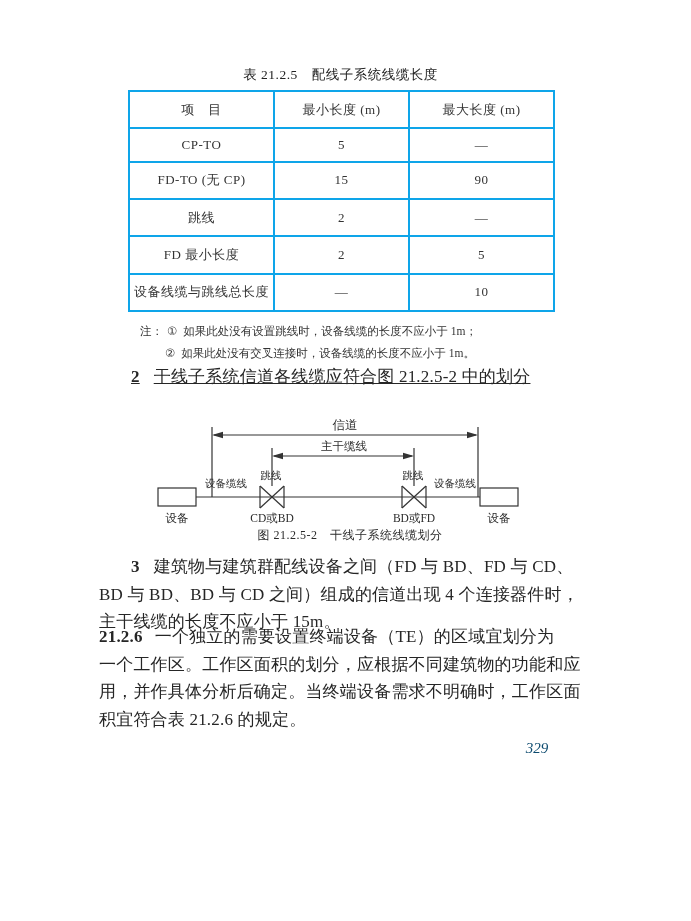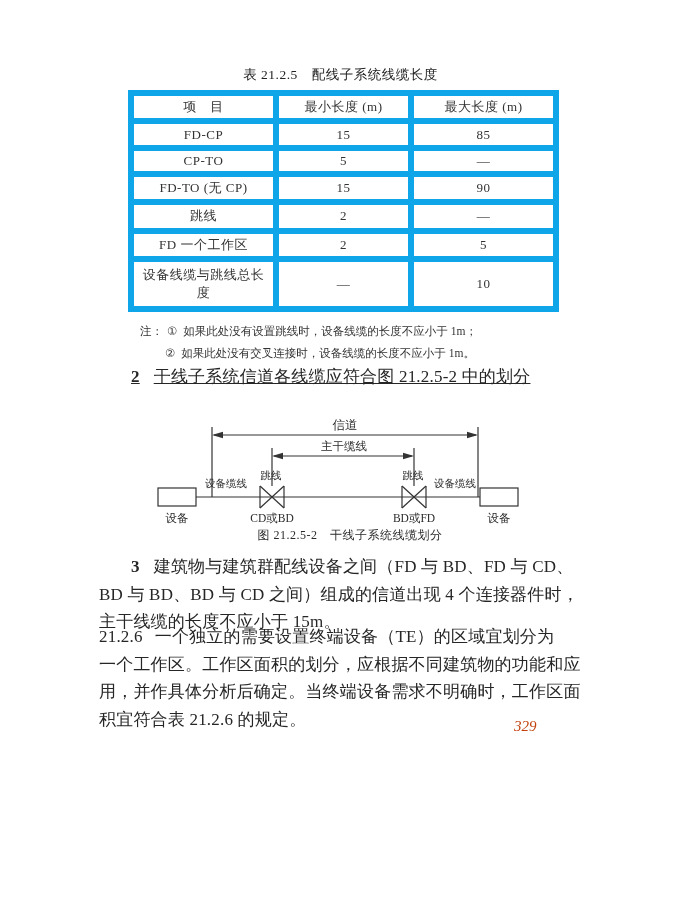--- a/index.html
+++ b/index.html
@@ -15,90 +15,85 @@
     left:128px;top:66px;width:425px;text-align:center;
     font-size:13.5px;font-weight:normal;letter-spacing:.5px;color:#222;
   }
   
   table.spec{
     position:absolute;left:128px;top:90px;width:425px;height:222px;
     border-collapse:collapse;table-layout:fixed;
     font-size:13px;color:#333;
   }
   table.spec td{
-    border:6px solid #0ea5e9;text-align:center;vertical-align:middle;
+    border:2px solid #0ea5e9;text-align:center;vertical-align:middle;
     padding:0 4px;letter-spacing:.5px;
   }
   table.spec{border:1.5px solid #3a3a3a;}
   col.c1{width:145px;} col.c2{width:135px;} col.c3{width:145px;}
   
   .notes{left:140px;top:320px;width:420px;font-size:11.5px;color:#333;line-height:22px;}
   .note-line{display:flex;}
   .note-line .marker{margin-right:6px;}
   .note-line .prefix{margin-right:4px;}
   .note2{margin-left:25px;}
   
   .para{font-size:17px;line-height:27.5px;color:#262626;letter-spacing:.2px;}
   .p-indent{padding-left:32px;}
   .clause-num{font-weight:bold;margin-right:14px;}
-  .sec-num{font-weight:normal;margin-right:12px;}
+  .sec-num{font-weight:bold;margin-right:12px;}
   #clause2{left:99px;top:363px;width:494px;text-decoration:underline;}
   #clause3{left:99px;top:553px;width:494px;}
   #sec2126{left:99px;top:623px;width:494px;}
   
   #figure-svg{left:148px;top:418px;}
   .fig-caption{
     left:150px;top:527px;width:400px;text-align:center;
     font-size:12px;color:#2a2a2a;letter-spacing:.5px;
   }
   
   .page-num{
-    left:514px;top:718px;width:46px;text-align:left;
-    font-size:15px;font-style:italic;color:#c2410c;
+    left:514px;top:740px;width:46px;text-align:center;
+    font-size:15px;font-style:italic;color:#0c4a6e;
   }
 </style>
 </head>
 <body>
 
 <div class="abs tbl-title">表 21.2.5　配线子系统线缆长度</div>
 
 <table class="spec">
   <colgroup>
       <col class="c1">
       <col class="c2">
       <col class="c3">
     </colgroup>
   <tbody>
       <tr>
     <td>项　目</td>
     <td>最小长度 (m)</td>
     <td>最大长度 (m)</td>
   </tr>
   <tr>
-    <td>FD-CP</td>
-    <td>15</td>
-    <td>85</td>
-  </tr>
-  <tr>
     <td>CP-TO</td>
     <td>5</td>
     <td>—</td>
   </tr>
   <tr>
     <td>FD-TO (无 CP)</td>
     <td>15</td>
     <td>90</td>
   </tr>
   <tr>
     <td>跳线</td>
     <td>2</td>
     <td>—</td>
   </tr>
   <tr>
-    <td>FD 一个工作区</td>
+    <td>FD 最小长度</td>
     <td>2</td>
     <td>5</td>
   </tr>
   <tr>
     <td>设备线缆与跳线总长度</td>
     <td>—</td>
     <td>10</td>
   </tr>
 </tbody>
   </table>

